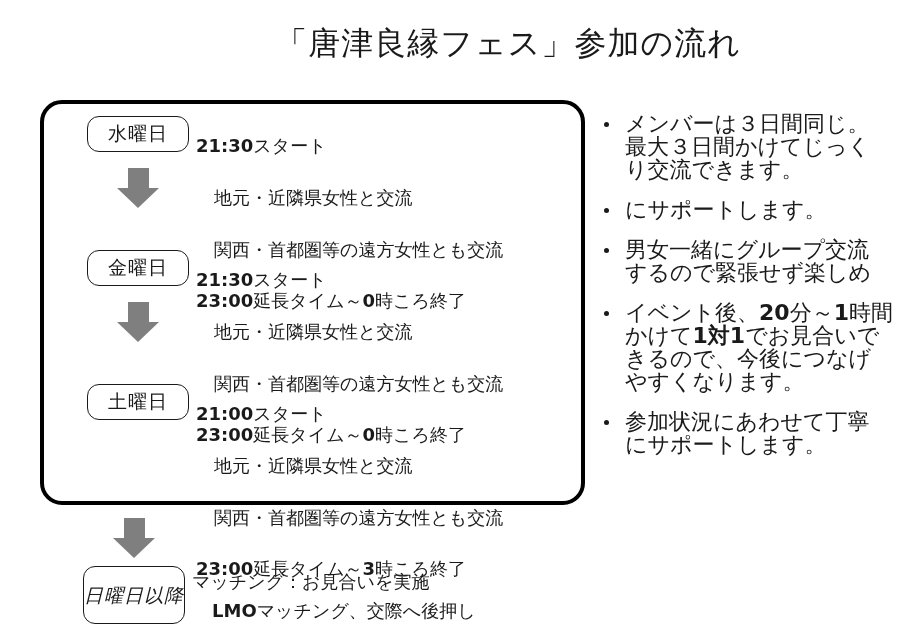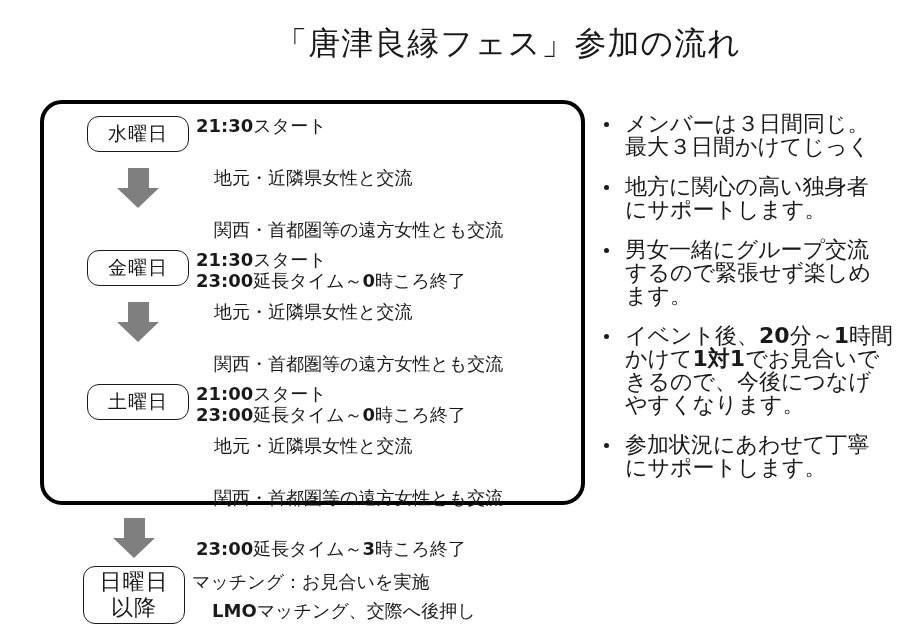--- a/index.html
+++ b/index.html
@@ -101,20 +101,21 @@
     position: absolute;
     left: 152px;
     top: -3px;
     width: 385px;
   }
   .line-start {
     font-size: 18px;
     line-height: 25px;
     color: #1a1a1a;
     white-space: nowrap;
+    margin-top: 20px;
   }
   .line-start b { font-weight: 700; }
   .line-sub {
     font-size: 18px;
     line-height: 25px;
     color: #1a1a1a;
     padding-left: 18px;
     white-space: nowrap;
     margin-top: 27px;
   }
@@ -138,27 +139,28 @@
   .sunday-chip {
     position: absolute;
     left: 83px;
     top: 566px;
     width: 102px;
     height: 58px;
     border: 1.6px solid #1a1a1a;
     border-radius: 12px;
     box-sizing: border-box;
     display: flex;
-    flex-direction: column;
+    flex-direction: row;
     align-items: center;
     justify-content: center;
-    font-size: 22px;
+    font-size: 19px;
     letter-spacing: 1px;
     color: #1a1a1a;
     background: #ffffff;
+    font-style: italic;
   }
   .sunday-chip span { line-height: 26px; }
 
   .sunday-text {
     position: absolute;
     left: 192px;
     top: 570px;
     width: 400px;
   }
   .sunday-text .l1 {
@@ -272,37 +274,36 @@
   <div class="l2"><b>LMO</b><span>マッチング、交際へ後押し</span></div>
 </div>
 
 <div class="bullets">
 
   <div class="bullet-item">
     <div class="bullet-dot"></div>
     <div class="bullet-text">
       <div>メンバーは３日間同じ。</div>
       <div>最大３日間かけてじっく</div>
-    </div>
-  </div>
-
-  <div class="bullet-item">
-    <div class="bullet-dot"></div>
-    <div class="bullet-text">
-      <div>地方に関心の高い独身者</div>
+      <div>り交流できます。</div>
+    </div>
+  </div>
+
+  <div class="bullet-item">
+    <div class="bullet-dot"></div>
+    <div class="bullet-text">
       <div>にサポートします。</div>
     </div>
   </div>
 
   <div class="bullet-item">
     <div class="bullet-dot"></div>
     <div class="bullet-text">
       <div>男女一緒にグループ交流</div>
       <div>するので緊張せず楽しめ</div>
-      <div>ます。</div>
     </div>
   </div>
 
   <div class="bullet-item">
     <div class="bullet-dot"></div>
     <div class="bullet-text">
       <div><span>イベント後、</span><b>20</b><span>分～</span><b>1</b><span>時間</span></div>
       <div><span>かけて</span><b>1対1</b><span>でお見合いで</span></div>
       <div>きるので、今後につなげ</div>
       <div>やすくなります。</div>

